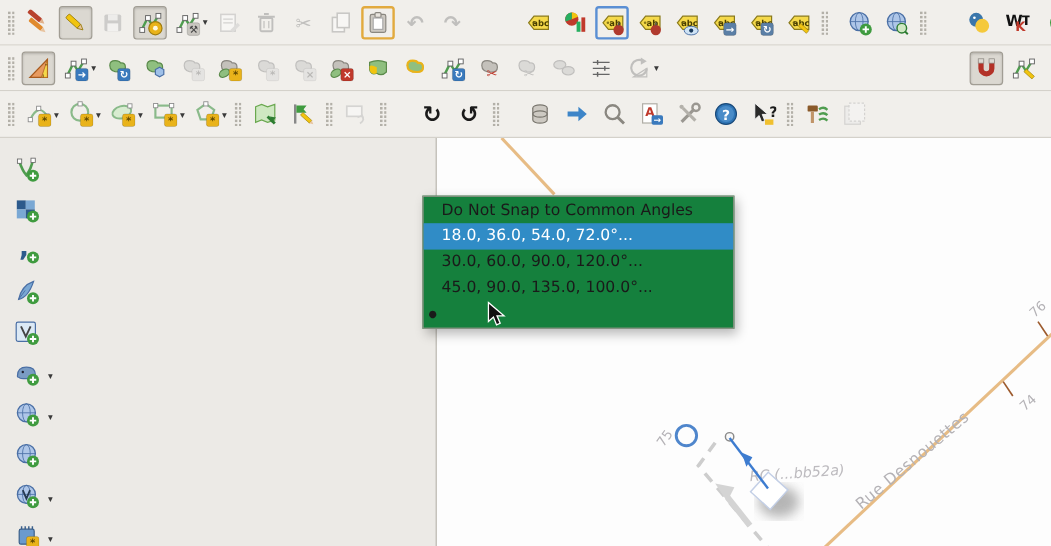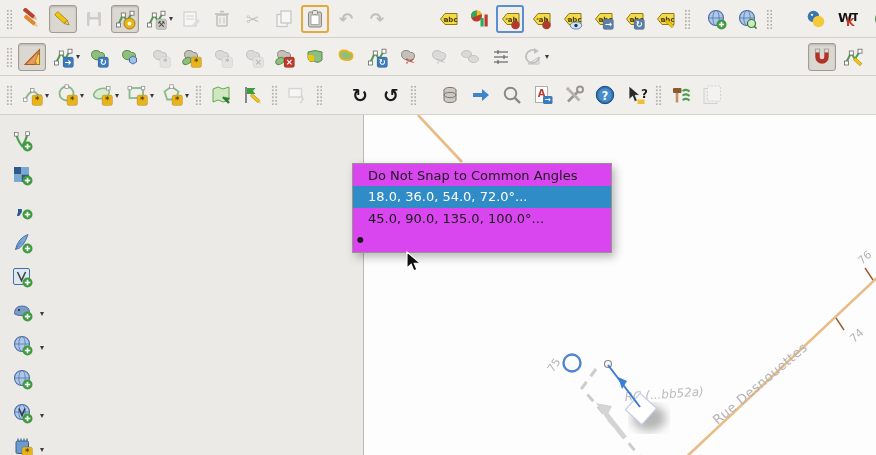--- a/index.html
+++ b/index.html
@@ -41,21 +41,21 @@
          border:1px solid #b5b1aa;box-sizing:border-box;overflow:hidden}
   .lrow{position:absolute;left:0;width:100%;height:22px;display:flex;align-items:center}
   .chk{width:13px;height:13px;border:1px solid #8a867e;background:#fff;margin-left:31px;flex:none;
        font-size:11px;line-height:11px;text-align:center;color:#111}
   .lsym{width:14px;height:14px;margin-left:10px;flex:none;display:flex;align-items:center;justify-content:center}
   .lname{margin-left:9px;font-size:12.5px;font-weight:bold;color:#1a1a1a}
   .vscroll{position:absolute;right:1px;top:1px;width:13px;height:62px;background:#eceae6;border-left:1px solid #c5c2bb}
   .vscroll .up{height:13px;text-align:center;font-size:8px;color:#555;line-height:13px;background:#e2dfd8}
   .vscroll .thumb{margin:1px;height:20px;background:#cfccc5;border:1px solid #aca89f}
   #map{position:absolute;left:363px;top:115px;width:513px;height:340px;background:#fdfdfd;z-index:1}
-  .menu{position:absolute;left:352px;top:163px;width:258px;background:#d946ef;border:1px solid #98948c;
+  .menu{position:absolute;left:352px;top:163px;width:258px;background:#15803d;border:1px solid #98948c;
         box-shadow:3px 4px 9px rgba(0,0,0,.28);z-index:30;padding:1px 0}
   .mi{height:21.4px;line-height:21.4px;padding-left:15px;font-size:13px;position:relative;white-space:nowrap}
   .mi.hl{background:#308cc6;color:#fff}
   .mi .bullet{position:absolute;left:4px;top:0;font-size:8px}
   #cursor{position:absolute;left:406px;top:251px;z-index:40;pointer-events:none}
 </style>
 </head>
 <body>
 
 <div id="tbar1" class="tbar">
@@ -1080,20 +1080,21 @@
         <filter id="b1">
           <feGaussianBlur stdDeviation="5"></feGaussianBlur>
         </filter>
       </defs>
 </svg>
 </div>
 
 <div class="menu" id="angle-menu">
     <div class="mi"><span>Do Not Snap to Common Angles</span></div>
     <div class="mi hl"><span>18.0, 36.0, 54.0, 72.0°...</span></div>
+    <div class="mi"><span>30.0, 60.0, 90.0, 120.0°...</span></div>
     <div class="mi"><span>45.0, 90.0, 135.0, 100.0°...</span></div>
     <div class="mi"><span class="bullet">●</span></div>
   </div>
 
 <div id="cursor">
   <svg width="16" height="22" viewBox="0 0 16 22">
       <path d="M1 1 L1 17 L5.2 13.2 L7.8 19.8 L10.8 18.4 L8.2 12.2 L14 12.2 Z" fill="#111" stroke="#fff" stroke-width="1.1"></path>
     </svg>
 </div>
 

